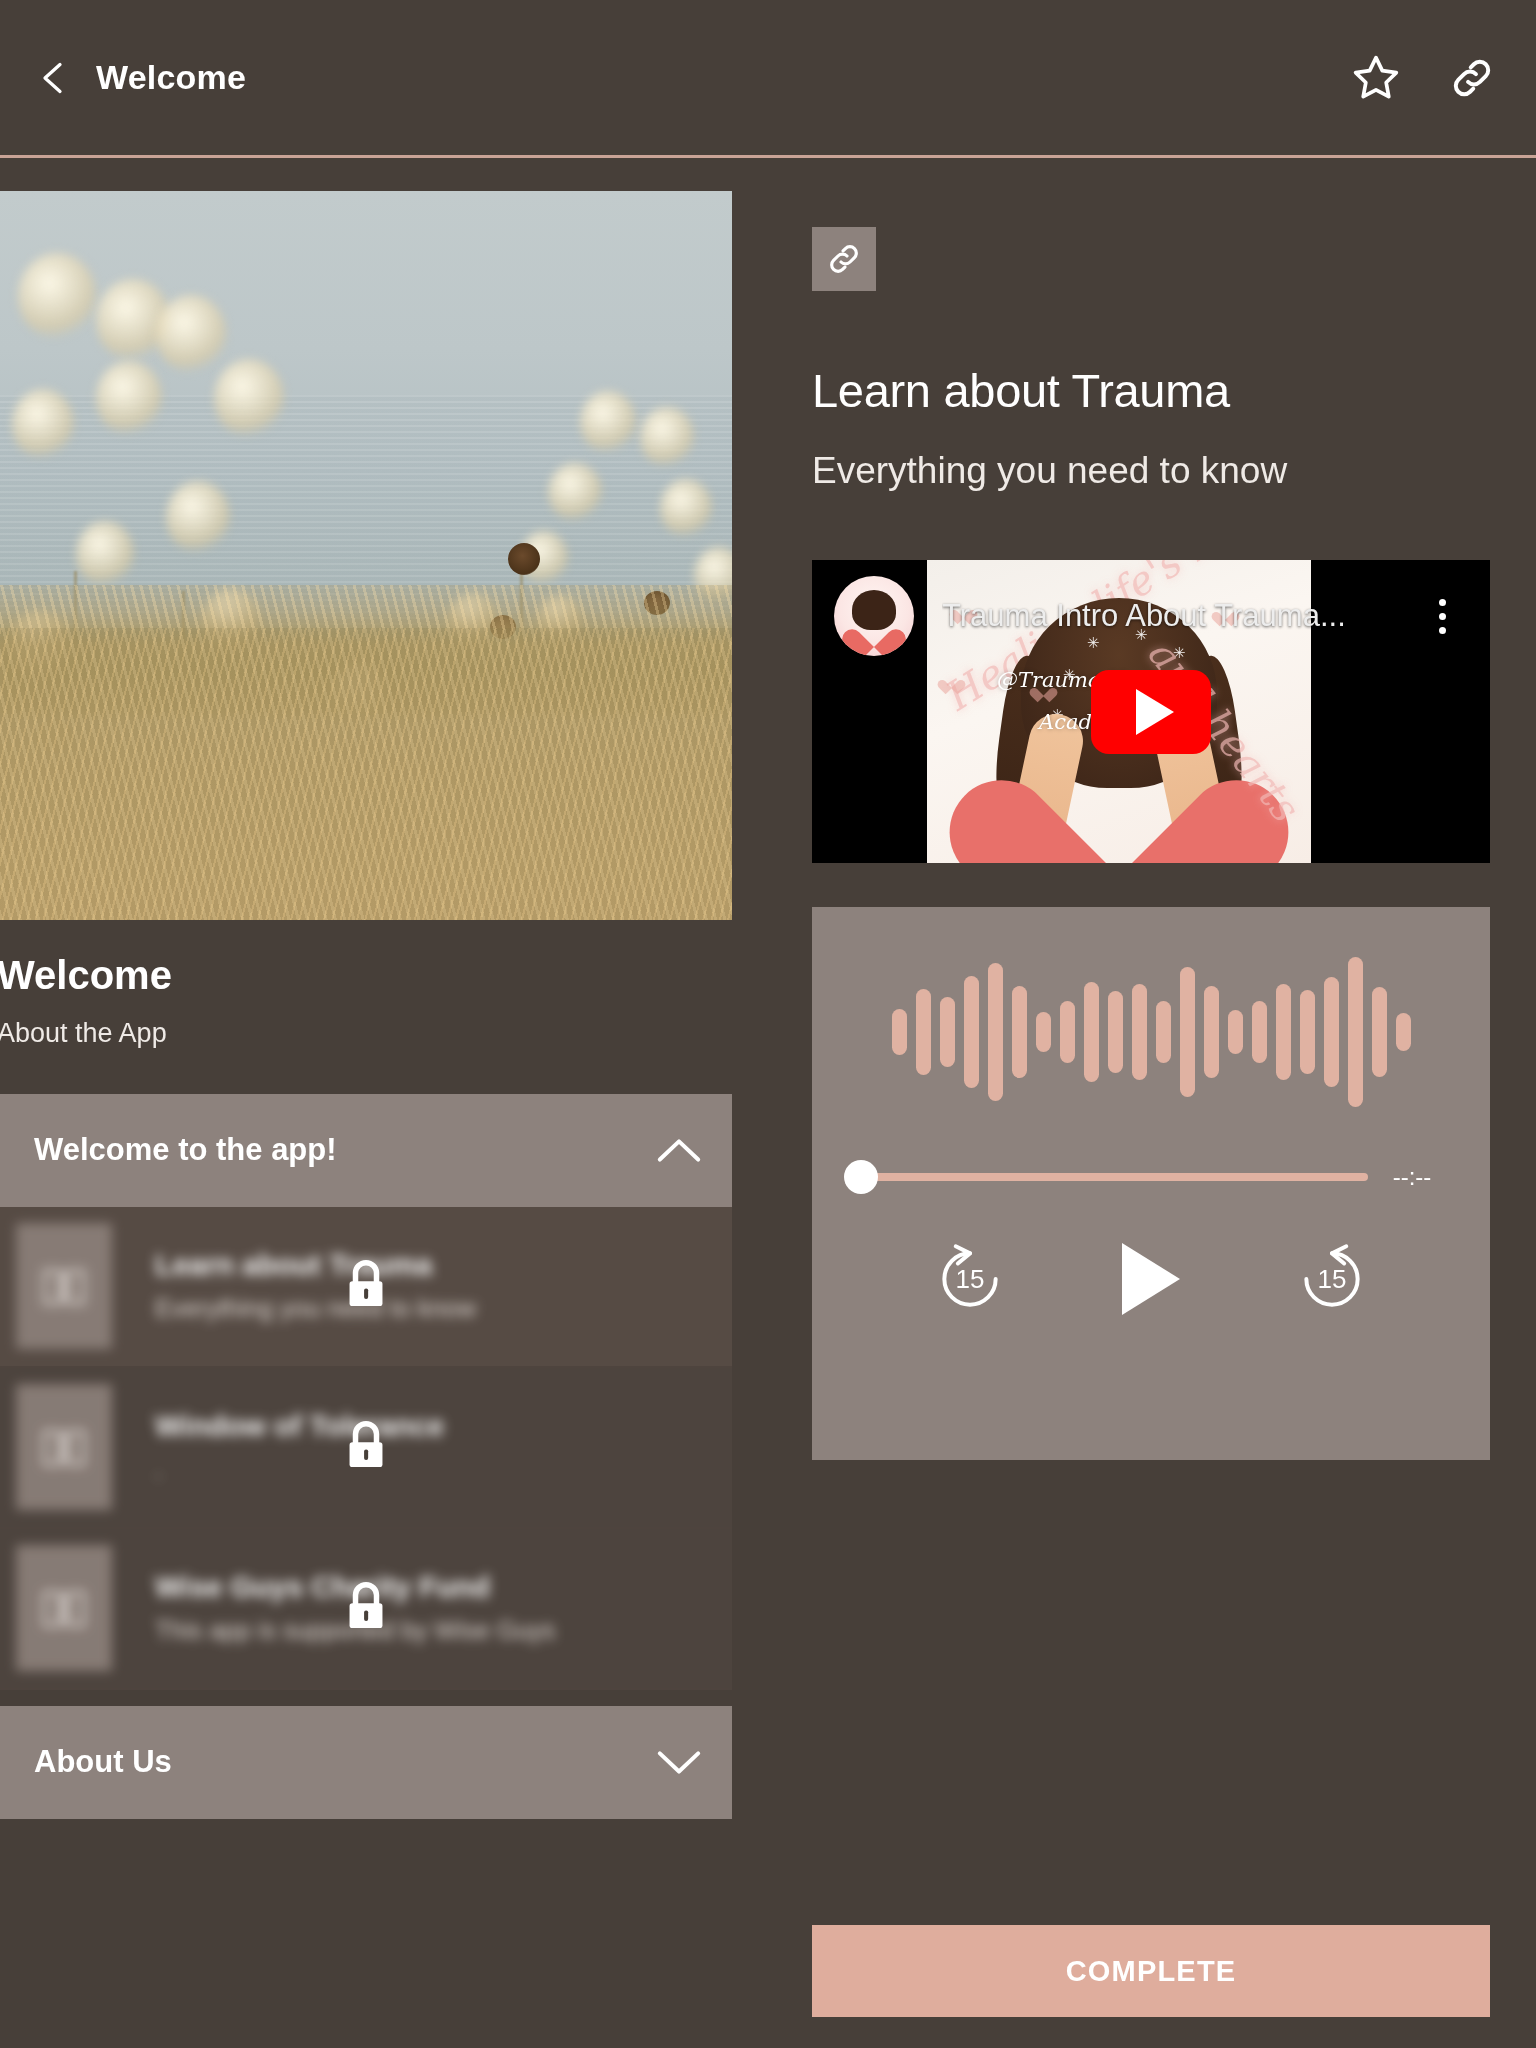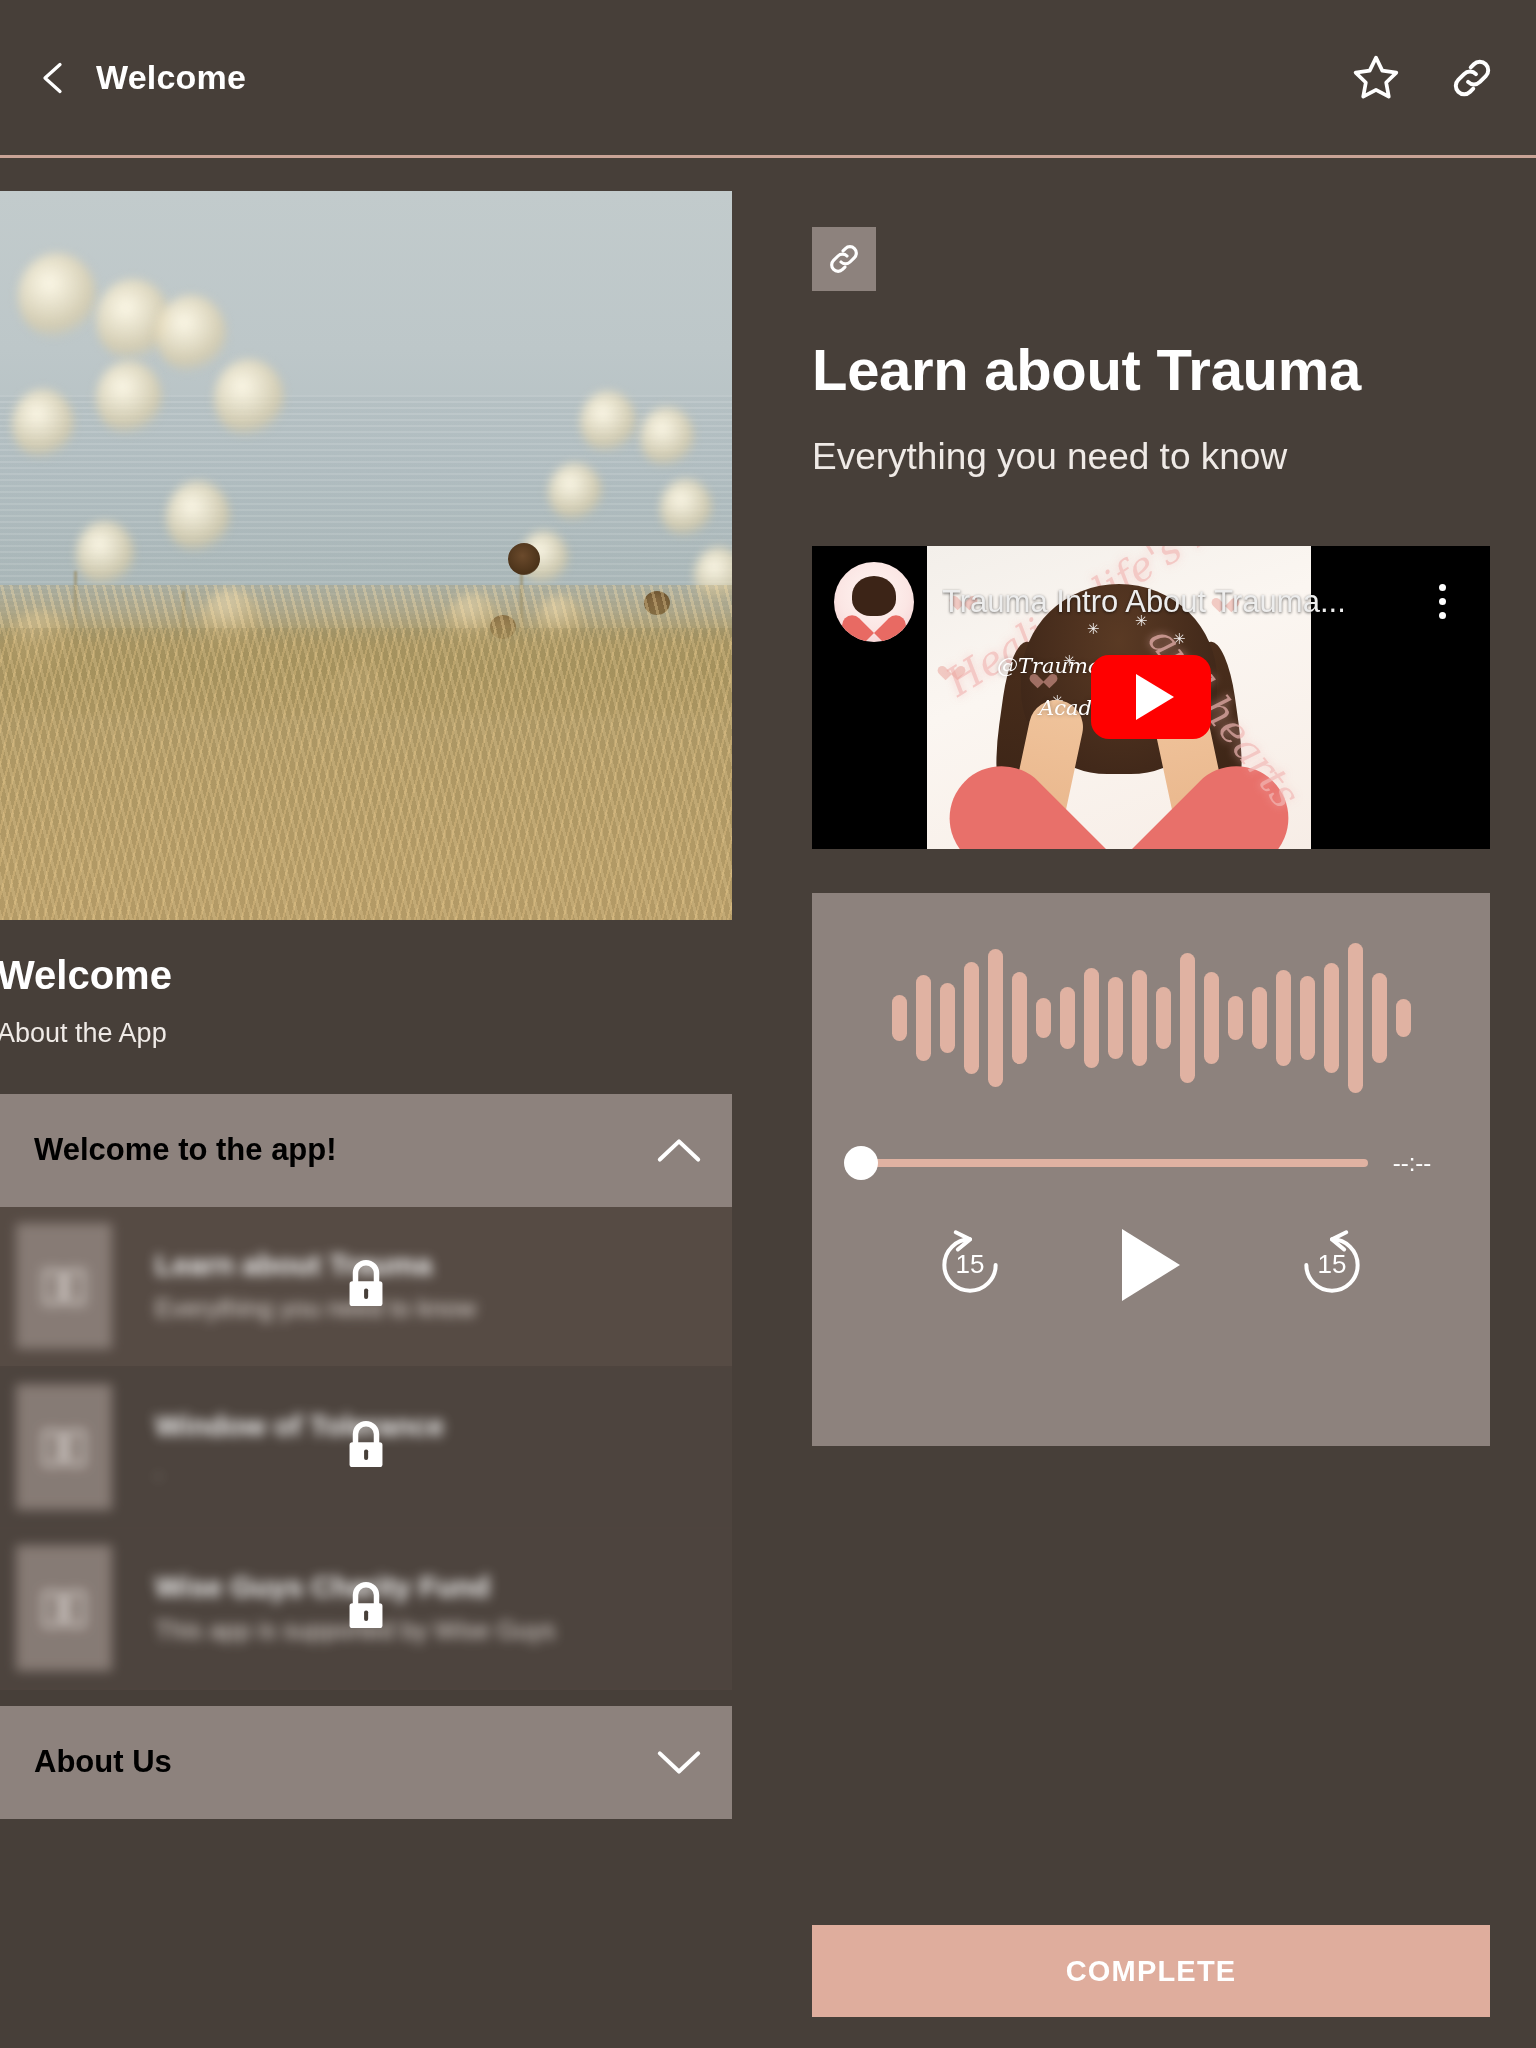--- a/index.html
+++ b/index.html
@@ -98,21 +98,21 @@
     color: #EFEAE6; font-size: 27px; font-weight: 400; line-height: 1.1;
     padding: 22px 0 0 0; margin-left: -3px;
   }
 
   .accordion-header {
     width: 732px; height: 113px; background: #8D827D;
     display: flex; align-items: center; justify-content: space-between;
     padding: 0 30px 0 34px; margin-top: 45px;
   }
   .accordion-header.second { margin-top: 16px; }
-  .accordion-title { color: #000000; font-size: 31px; font-weight: 700; }
+  .accordion-title { color: #ffffff; font-size: 31px; font-weight: 700; }
 
   .lesson-list { width: 732px; }
   .lesson-row {
     position: relative; width: 732px; height: 161px;
     display: flex; align-items: center; gap: 0;
     background: #564B44;
     border-bottom: 2px solid #4E443E;
   }
   .lesson-row.alt { background: #4D443E; }
   .lesson-blur {
@@ -135,21 +135,21 @@
   
   .right-col {
     position: absolute; left: 812px; top: 191px; width: 678px;
   }
   .link-chip {
     width: 64px; height: 64px; background: #8D827D;
     display: flex; align-items: center; justify-content: center;
     margin-top: 36px;
   }
   .detail-title {
-    color: #FFFFFF; font-size: 58px; font-weight: 700; margin-top: 49px; line-height: 1.05;
+    color: #FFFFFF; font-size: 47px; font-weight: 400; margin-top: 75px; line-height: 1.05;
     letter-spacing: -0.3px;
   }
   .detail-subtitle {
     color: #EFEAE6; font-size: 37px; font-weight: 400; margin-top: 35px;
   }
 
   .video-embed {
     position: relative; width: 678px; height: 303px; margin-top: 68px;
     background: #000000; overflow: hidden;
   }

